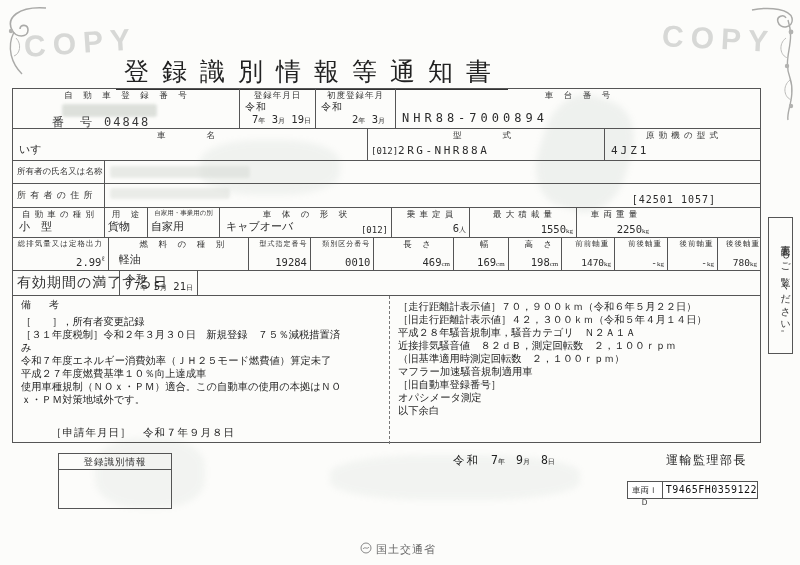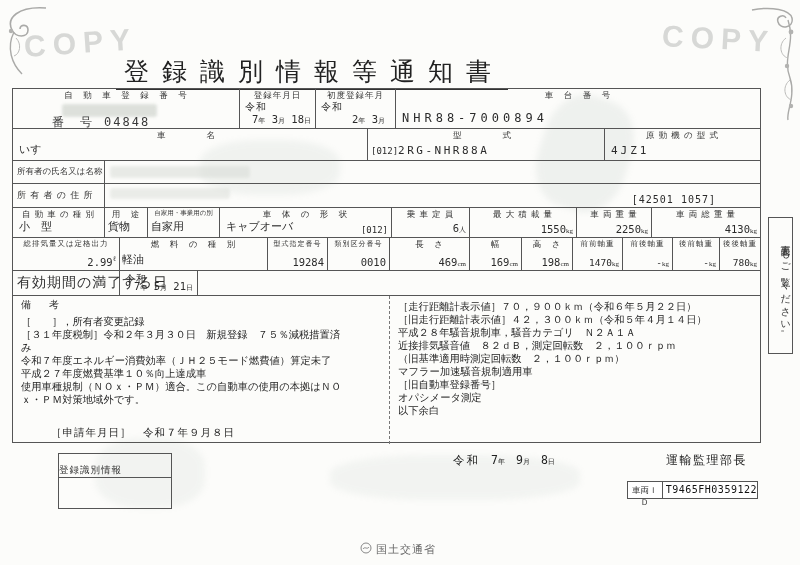--- a/index.html
+++ b/index.html
@@ -43,21 +43,21 @@
   .lbl-cell { font-size:9px; letter-spacing:1px; display:flex; align-items:center; padding-left:4px; color:#333; white-space:nowrap; }
   
   #remarks-row { height:148px; }
   .rem-left { width:377px; border-right:1px dashed #777; position:relative; padding:2px 4px 2px 8px; }
   .rem-right { flex:1; padding:4px 2px 2px 8px; }
   .rem-label { font-size:10px; letter-spacing:4px; color:#333; margin-bottom:3px; }
   .rem-line { font-size:10.3px; line-height:13px; color:#262626; white-space:nowrap; }
   .app-line { position:absolute; left:38px; bottom:4px; font-size:10.5px; letter-spacing:1px; color:#262626; }
   
   #reginfo-box { position:absolute; left:58px; top:453px; width:114px; height:56px; border:1px solid #555; }
-  #reginfo-box .bx-h { height:16px; border-bottom:1px solid #555; font-size:9.5px; letter-spacing:1px; padding-top:2px; color:#333;margin-top:8px; }
+  #reginfo-box .bx-h { height:16px; border-bottom:1px solid #555; font-size:9.5px; text-align:center; letter-spacing:1px; padding-top:2px; color:#333; }
   #issue-date { position:absolute; left:453px; top:453px; display:flex; gap:11px; font-size:11.5px; color:#222; font-family:"DejaVu Sans Mono", monospace; }
   #issue-date .era-t { font-family:"Liberation Serif", serif; letter-spacing:2px; }
   #issuer { position:absolute; left:666px; top:452px; font-size:12px; letter-spacing:1.5px; color:#222; }
   #vid-box { position:absolute; left:627px; top:481px; width:131px; height:18px; border:1px solid #555; display:flex; background:#fff; }
   #vid-box .vid-l { width:40px; border-right:1px solid #555; font-size:8.5px; text-align:center; padding-top:3px; color:#333; }
   #vid-box .vid-v { flex:1; font-family:"DejaVu Sans Mono", monospace; font-size:10px; padding:2px 0 0 3px; letter-spacing:.5px; color:#111; }
   #footer-notes { position:absolute; left:60px; top:509px; font-size:10.5px; color:#2e2e2e; }
   #footer-notes div { line-height:12.5px; white-space:nowrap; }
   #footer-notes .indent { padding-left:13px; }
   #ministry { position:absolute; left:360px; top:542px; display:flex; gap:4px; font-size:11px; color:#666; letter-spacing:1px; }
@@ -107,21 +107,21 @@
     <div class="row" style="height:40px;">
       <div class="c" style="width:227px;">
         <div class="h">自　動　車　登　録　番　号</div>
       </div>
       <div class="c" style="width:76px;">
         <div class="h">登録年月日</div>
         <div class="era">令和</div>
         <div class="dateline">
           <span>7</span><span class="unit">年</span>
           <span>3</span><span class="unit">月</span>
-          <span>18</span><span class="unit">日</span>
+          <span>19</span><span class="unit">日</span>
         </div>
       </div>
       <div class="c" style="width:80px;">
         <div class="h">初度登録年月</div>
         <div class="era">令和</div>
         <div class="dateline" style="right:10px;">
           <span>2</span><span class="unit">年</span>
           <span>3</span><span class="unit">月</span>
         </div>
       </div>
@@ -183,27 +183,23 @@
         <div class="num"><span>6</span><span class="unit">人</span></div>
       </div>
       <div class="c" style="width:107px;">
         <div class="h">最 大 積 載 量</div>
         <div class="num"><span>1550</span><span class="unit">kg</span></div>
       </div>
       <div class="c" style="width:75px;">
         <div class="h">車 両 重 量</div>
         <div class="num"><span>2250</span><span class="unit">kg</span></div>
       </div>
-      <div class="c" style="flex:1;">
-        <div class="h">車 両 総 重 量</div>
-        <div class="num"><span>4130</span><span class="unit">kg</span></div>
-      </div>
-    </div>
-
-    <div class="row" style="height:33px;">
+    </div>
+
+    <div class="row" style="height:33px;gap:8px;">
       <div class="c" style="width:107px;">
         <div class="h" style="font-size:7.5px;">総排気量又は定格出力</div>
         <div class="num" style="bottom:3px;"><span>2.99</span><span class="sup">ℓ</span></div>
       </div>
       <div class="c" style="width:148px;">
         <div class="h">燃　料　の　種　別</div>
         <div class="leftval" style="left:2px;">軽油</div>
       </div>
       <div class="c" style="width:60px;">
         <div class="h" style="font-size:7px;">型式指定番号</div>

